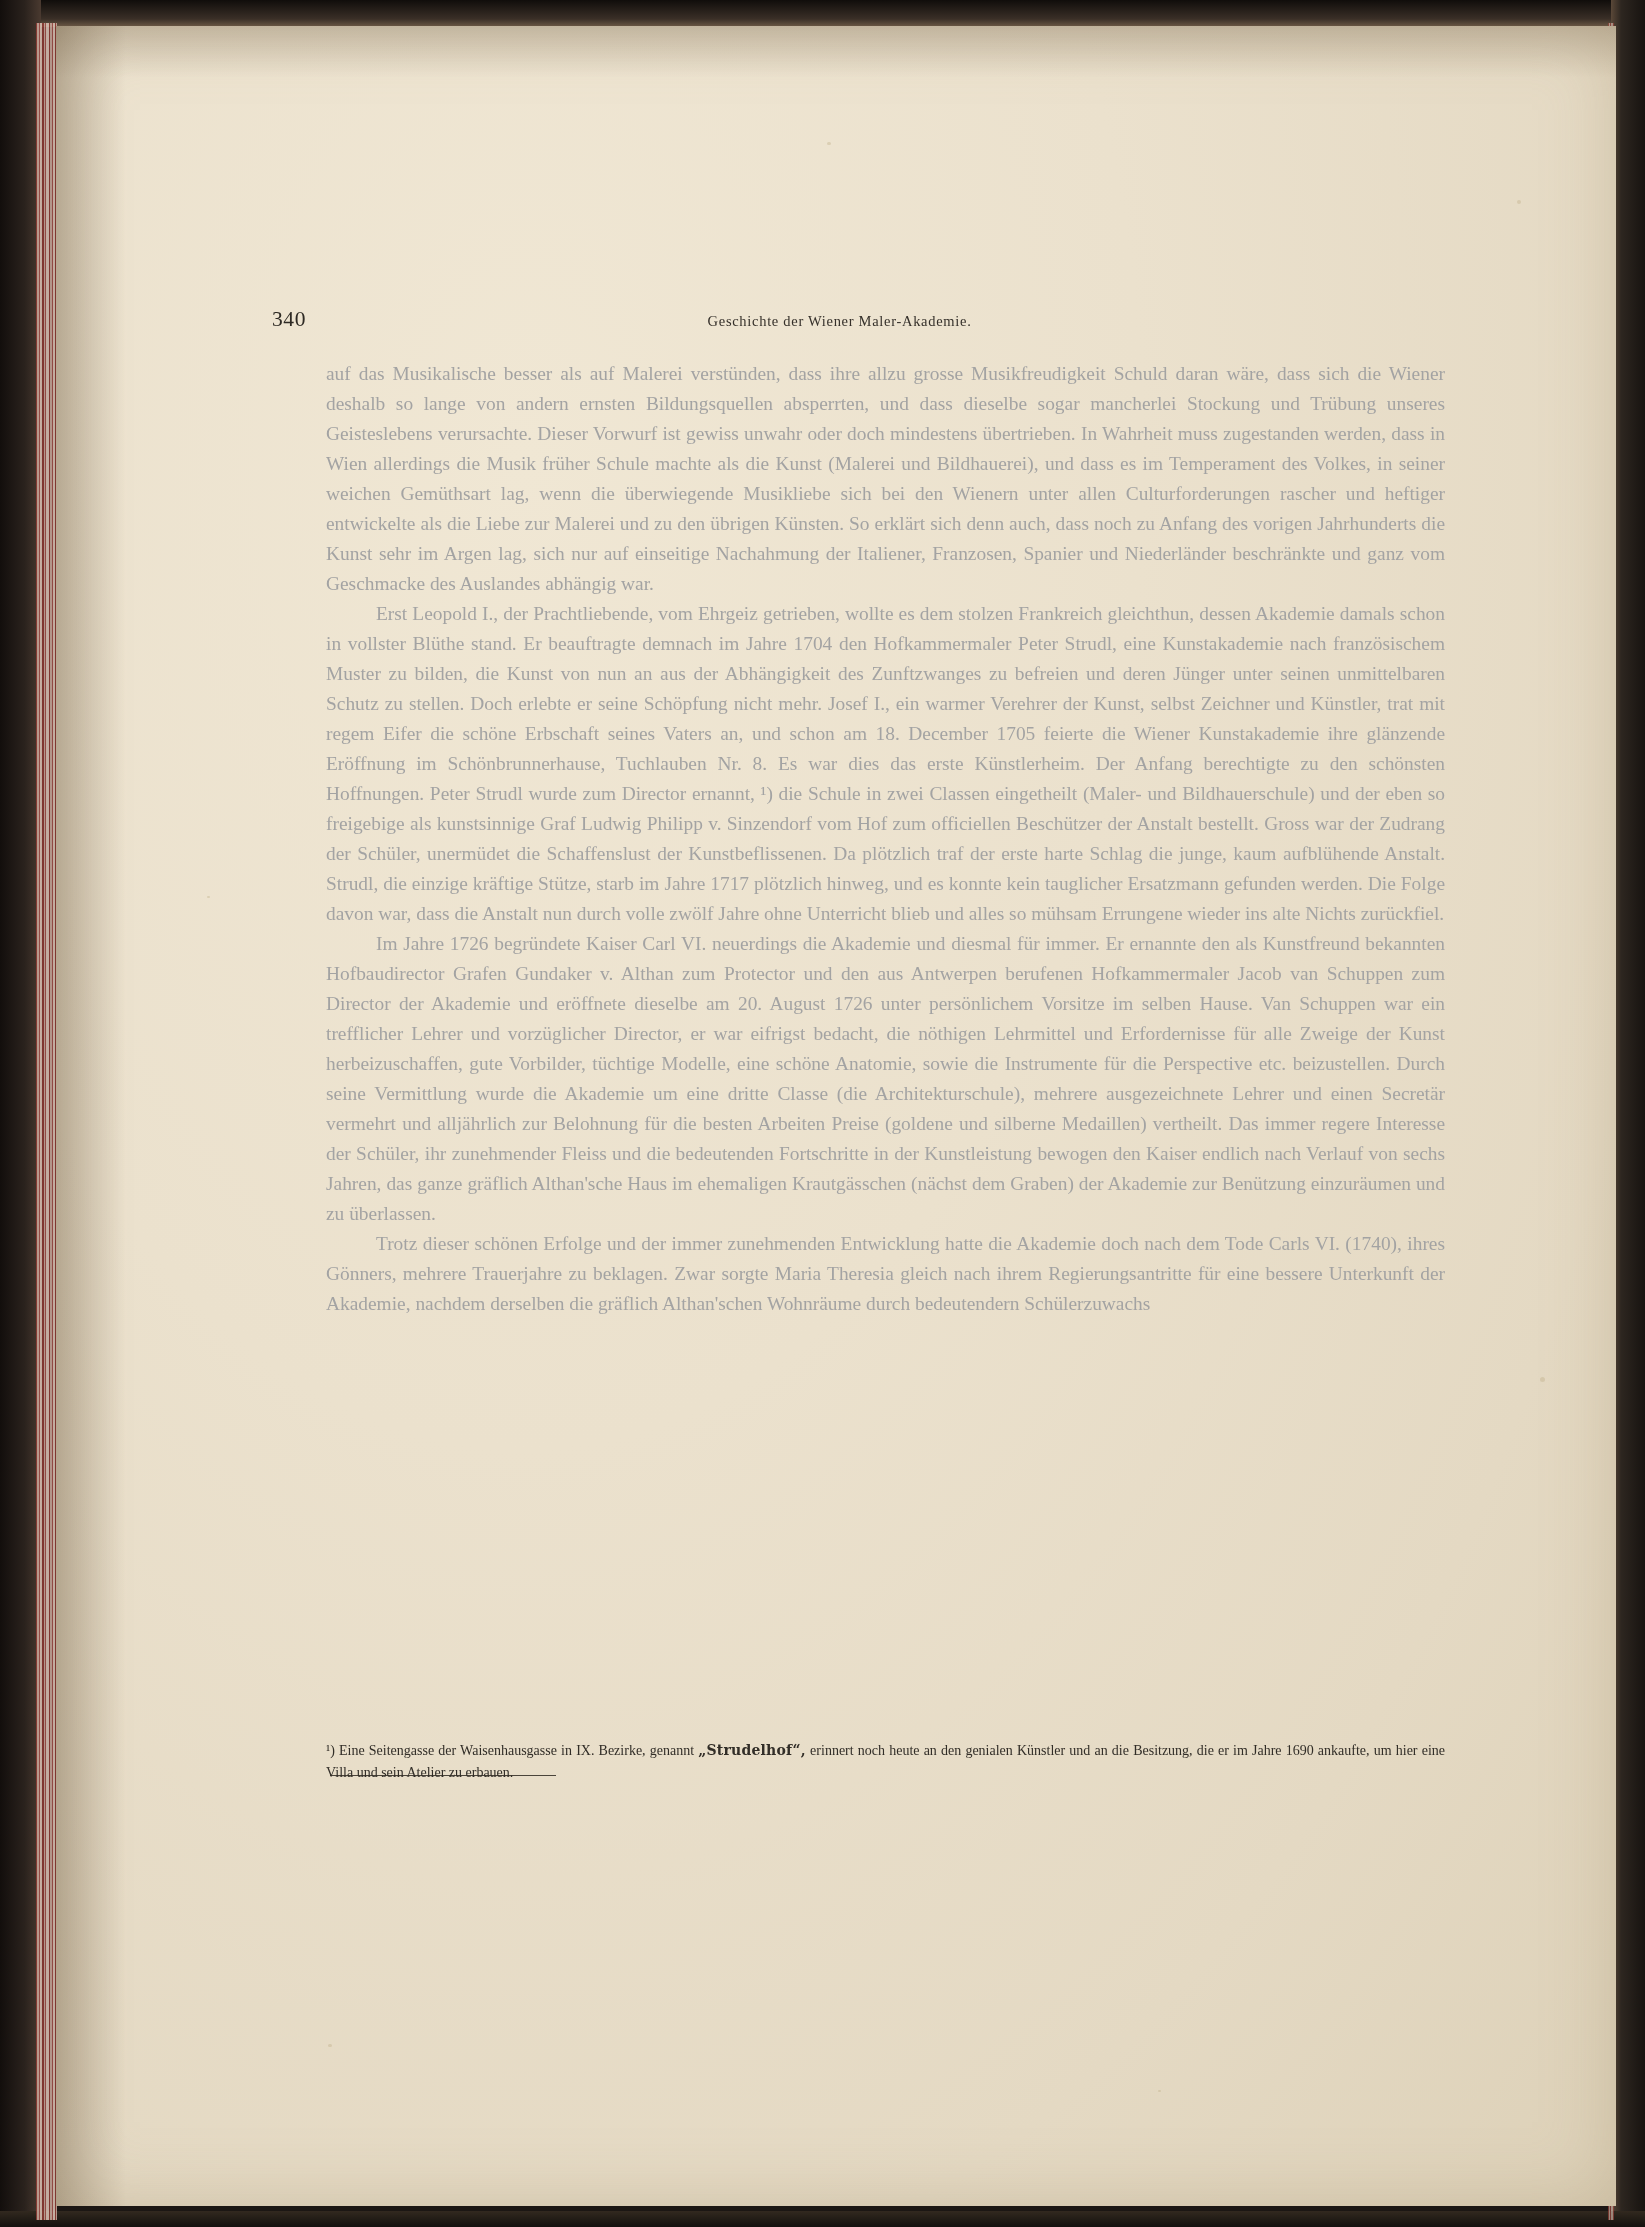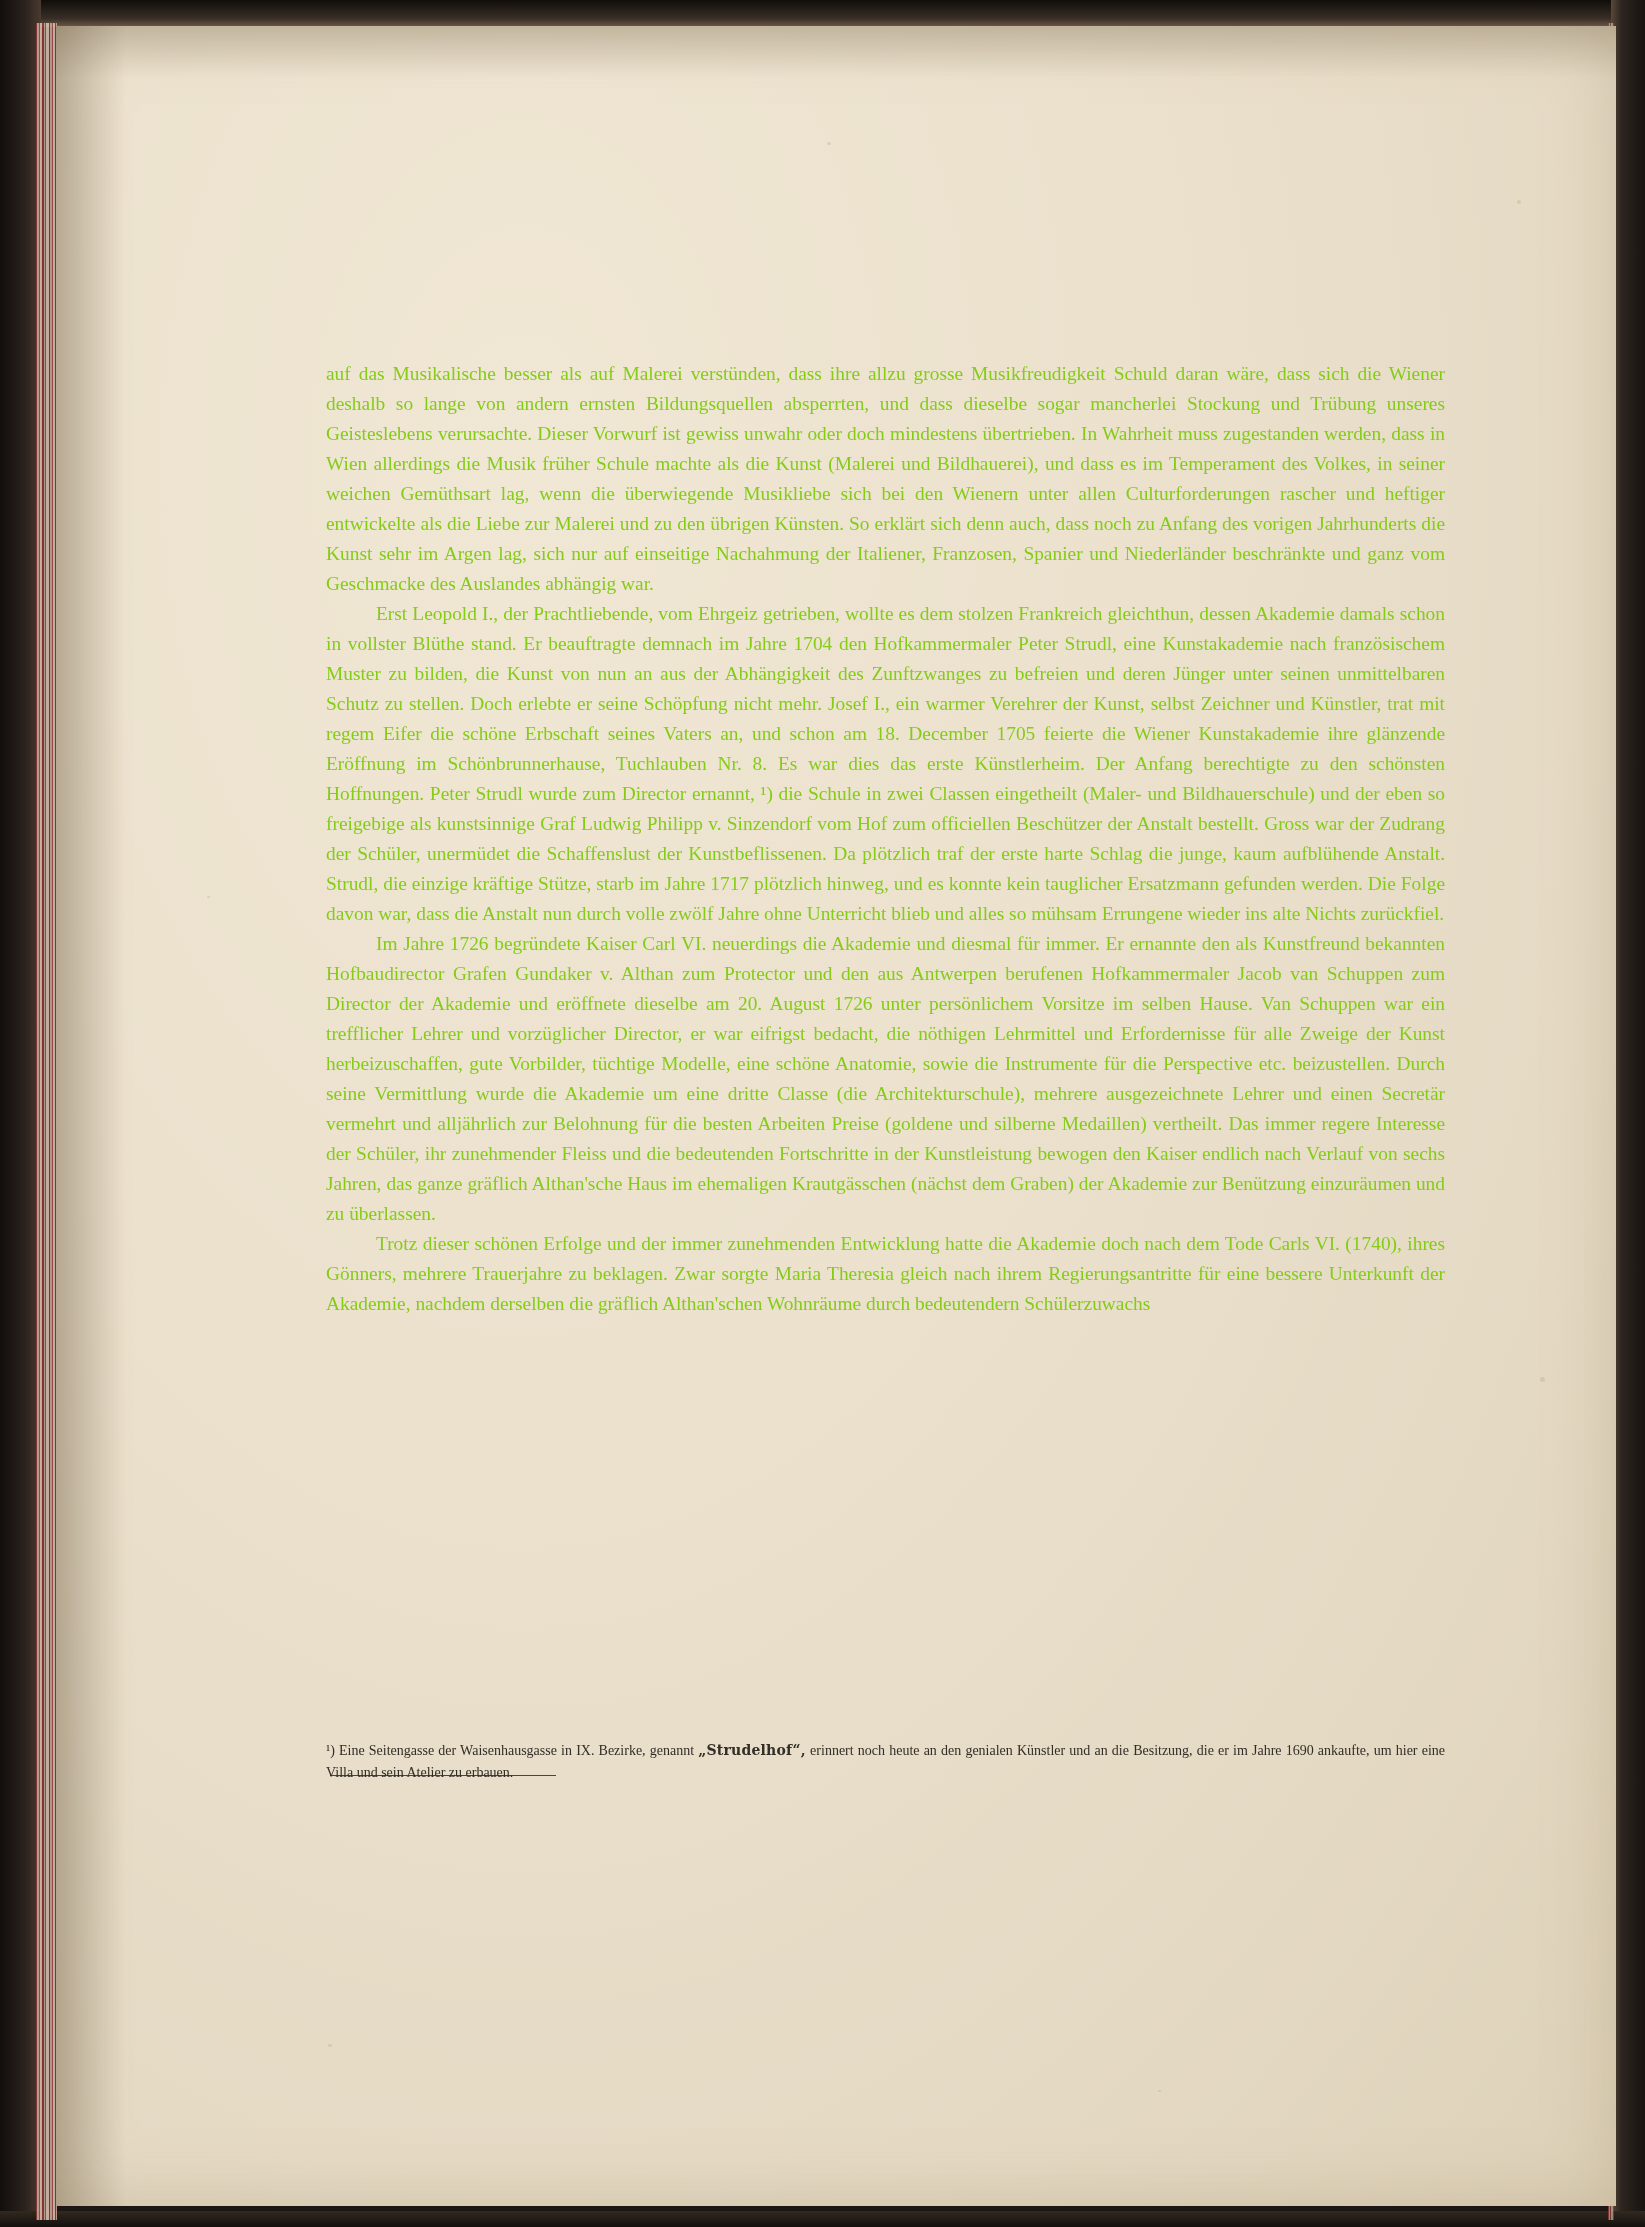--- a/index.html
+++ b/index.html
@@ -121,21 +121,21 @@
     color: #35302a;
     margin-left: -35px;
     font-family: "Liberation Serif", serif;
   }
 
   .body {
     position: absolute;
     left: 326px;
     top: 359px;
     width: 1119px;
-    color: #84cc16;
+    color: #a3a3a3;
     font-size: 19.4px;
     line-height: 30px;
     text-align: justify;
     text-justify: inter-word;
     font-family: "Liberation Serif", serif;
   }
   .body p {
     margin: 0 0 0 0;
     text-indent: 50px;
   }
@@ -184,20 +184,24 @@
     <div class="shadow-top"></div>
 
     <div class="speck" style="left:771px;top:116px;width:3.5px;height:3.5px;"></div>
     <div class="speck" style="left:1461px;top:174px;width:4px;height:4px;"></div>
     <div class="speck" style="left:1484px;top:1351px;width:5.2px;height:5.2px;"></div>
     <div class="speck" style="left:272px;top:2018px;width:3.5px;height:3.5px;"></div>
     <div class="speck" style="left:1102px;top:2064px;width:2.9px;height:2.9px;"></div>
     <div class="speck" style="left:151px;top:870px;width:2.9px;height:2.9px;"></div>
   </div>
 
+  <div class="runhead">
+    <span class="folio">340</span>
+    <span class="runtitle">Geschichte der Wiener Maler-Akademie.</span>
+  </div>
 
   <div class="body">
     <p class="noindent">auf das Musikalische besser als auf Malerei verstünden, dass ihre allzu grosse Musikfreudigkeit Schuld daran wäre, dass sich die Wiener deshalb so lange von andern ernsten Bildungsquellen absperrten, und dass dieselbe sogar mancherlei Stockung und Trübung unseres Geisteslebens verursachte. Dieser Vorwurf ist gewiss unwahr oder doch mindestens übertrieben. In Wahrheit muss zugestanden werden, dass in Wien allerdings die Musik früher Schule machte als die Kunst (Malerei und Bildhauerei), und dass es im Temperament des Volkes, in seiner weichen Gemüthsart lag, wenn die überwiegende Musikliebe sich bei den Wienern unter allen Culturforderungen rascher und heftiger entwickelte als die Liebe zur Malerei und zu den übrigen Künsten. So erklärt sich denn auch, dass noch zu Anfang des vorigen Jahrhunderts die Kunst sehr im Argen lag, sich nur auf einseitige Nachahmung der Italiener, Franzosen, Spanier und Niederländer beschränkte und ganz vom Geschmacke des Auslandes abhängig war.</p>
     <p>Erst Leopold I., der Prachtliebende, vom Ehrgeiz getrieben, wollte es dem stolzen Frankreich gleichthun, dessen Akademie damals schon in vollster Blüthe stand. Er beauftragte demnach im Jahre 1704 den Hofkammermaler Peter Strudl, eine Kunstakademie nach französischem Muster zu bilden, die Kunst von nun an aus der Abhängigkeit des Zunftzwanges zu befreien und deren Jünger unter seinen unmittelbaren Schutz zu stellen. Doch erlebte er seine Schöpfung nicht mehr. Josef I., ein warmer Verehrer der Kunst, selbst Zeichner und Künstler, trat mit regem Eifer die schöne Erbschaft seines Vaters an, und schon am 18. December 1705 feierte die Wiener Kunstakademie ihre glänzende Eröffnung im Schönbrunnerhause, Tuchlauben Nr. 8. Es war dies das erste Künstlerheim. Der Anfang berechtigte zu den schönsten Hoffnungen. Peter Strudl wurde zum Director ernannt, ¹) die Schule in zwei Classen eingetheilt (Maler- und Bildhauerschule) und der eben so freigebige als kunstsinnige Graf Ludwig Philipp v. Sinzendorf vom Hof zum officiellen Beschützer der Anstalt bestellt. Gross war der Zudrang der Schüler, unermüdet die Schaffenslust der Kunstbeflissenen. Da plötzlich traf der erste harte Schlag die junge, kaum aufblühende Anstalt. Strudl, die einzige kräftige Stütze, starb im Jahre 1717 plötzlich hinweg, und es konnte kein tauglicher Ersatzmann gefunden werden. Die Folge davon war, dass die Anstalt nun durch volle zwölf Jahre ohne Unterricht blieb und alles so mühsam Errungene wieder ins alte Nichts zurückfiel.</p>
     <p>Im Jahre 1726 begründete Kaiser Carl VI. neuerdings die Akademie und diesmal für immer. Er ernannte den als Kunstfreund bekannten Hofbaudirector Grafen Gundaker v. Althan zum Protector und den aus Antwerpen berufenen Hofkammermaler Jacob van Schuppen zum Director der Akademie und eröffnete dieselbe am 20. August 1726 unter persönlichem Vorsitze im selben Hause. Van Schuppen war ein trefflicher Lehrer und vorzüglicher Director, er war eifrigst bedacht, die nöthigen Lehrmittel und Erfordernisse für alle Zweige der Kunst herbeizuschaffen, gute Vorbilder, tüchtige Modelle, eine schöne Anatomie, sowie die Instrumente für die Perspective etc. beizustellen. Durch seine Vermittlung wurde die Akademie um eine dritte Classe (die Architekturschule), mehrere ausgezeichnete Lehrer und einen Secretär vermehrt und alljährlich zur Belohnung für die besten Arbeiten Preise (goldene und silberne Medaillen) vertheilt. Das immer regere Interesse der Schüler, ihr zunehmender Fleiss und die bedeutenden Fortschritte in der Kunstleistung bewogen den Kaiser endlich nach Verlauf von sechs Jahren, das ganze gräflich Althan'sche Haus im ehemaligen Krautgässchen (nächst dem Graben) der Akademie zur Benützung einzuräumen und zu überlassen.</p>
     <p>Trotz dieser schönen Erfolge und der immer zunehmenden Entwicklung hatte die Akademie doch nach dem Tode Carls VI. (1740), ihres Gönners, mehrere Trauerjahre zu beklagen. Zwar sorgte Maria Theresia gleich nach ihrem Regierungsantritte für eine bessere Unterkunft der Akademie, nachdem derselben die gräflich Althan'schen Wohnräume durch bedeutendern Schülerzuwachs</p>
   </div>
 
   <div class="rule"></div>
 

